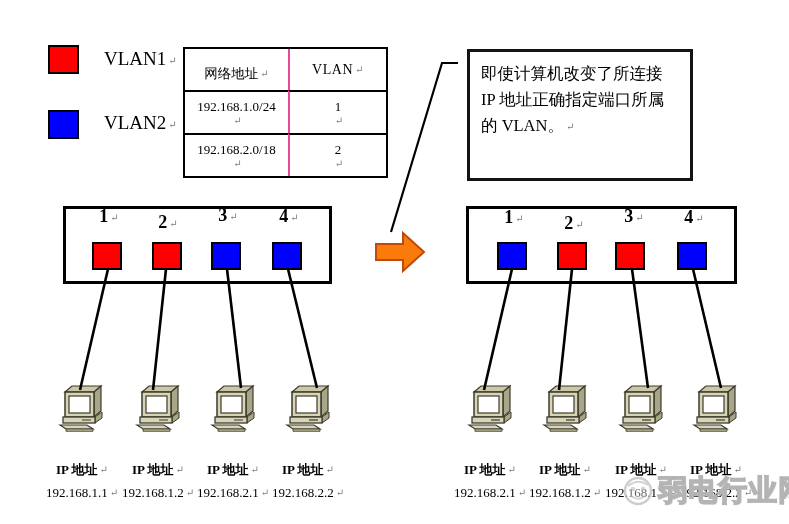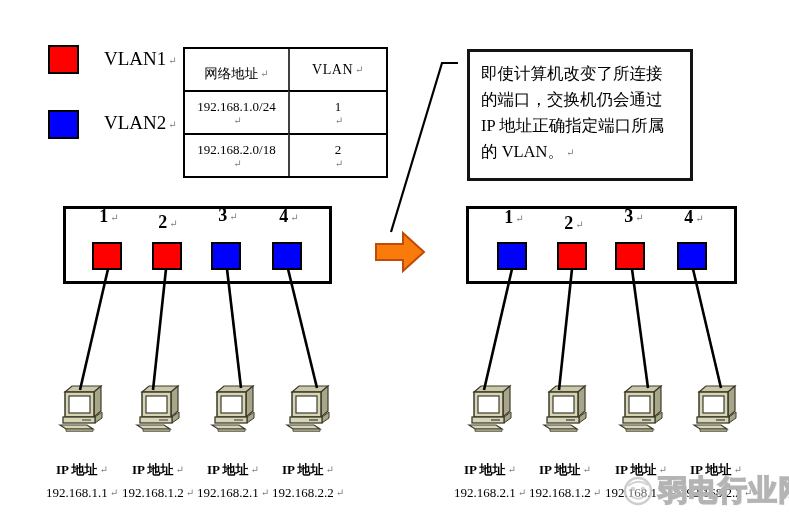--- a/index.html
+++ b/index.html
@@ -13,21 +13,21 @@
   .swatch { position:absolute; width:27px; height:25px; border:2px solid #000; }
   .legend-label { position:absolute; font-size:19px; white-space:nowrap; }
   
   .ret { font-size:10px; color:#7a7a7a; margin-left:2px; font-weight:normal; vertical-align:1px; }
   
   .tbl { position:absolute; left:183px; top:47px; width:205px; height:131px;
          border:2px solid #000; box-sizing:border-box; background:#fff;
          display:grid; grid-template-columns:103px auto; grid-template-rows:41px 43px auto; }
   .tbl .cell { display:flex; align-items:center; justify-content:center;
                font-size:13px; white-space:nowrap; }
-  .tbl .bl { border-left:2px solid #404040; }
+  .tbl .bl { border-left:2px solid #ec4899; }
   .tbl .bt { border-top:2px solid #000;flex-direction:column; }
   .tbl .hdr { font-size:13.5px;margin-top:8px; }
   .tbl .vlanhdr { font-size:14px; letter-spacing:0.5px; }
   
   .callout { position:absolute; left:467px; top:49px; width:226px; height:132px;
              box-sizing:border-box; border:3px solid #141414; background:#fff;
              padding:9px 11px; font-size:16.5px; line-height:26px; white-space:nowrap; }
   
   .switch { position:absolute; box-sizing:border-box; border:3px solid #000; background:#fff; }
   .port { position:absolute; width:26px; height:24px; border:2px solid #000; }
@@ -101,21 +101,20 @@
         <span class="ret">↵</span>
     </div>
     <div class="cell bt bl">
       <span>2</span>
         <span class="ret">↵</span>
     </div>
   </div>
 
   <div class="callout">
     <div>即使计算机改变了所连接</div>
-    <div>的端口，交换机仍会通过</div>
     <div>IP 地址正确指定端口所属</div>
     <div>
       <span>的 VLAN。</span><span class="ret">↵</span>
     </div>
   </div>
 
   <div class="switch" style="left:63px;top:206px;width:269px;height:78px"></div>
   <div class="portlabel" style="left:109px;top:206px">
     <span>1</span><span class="ret">↵</span>
   </div>

